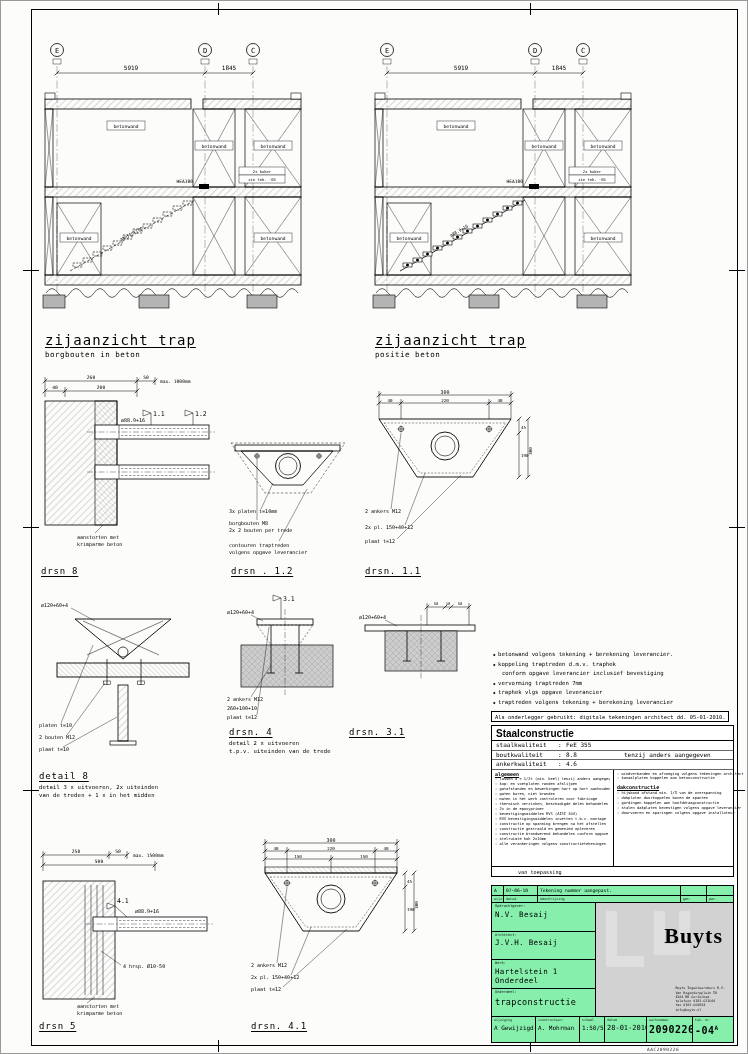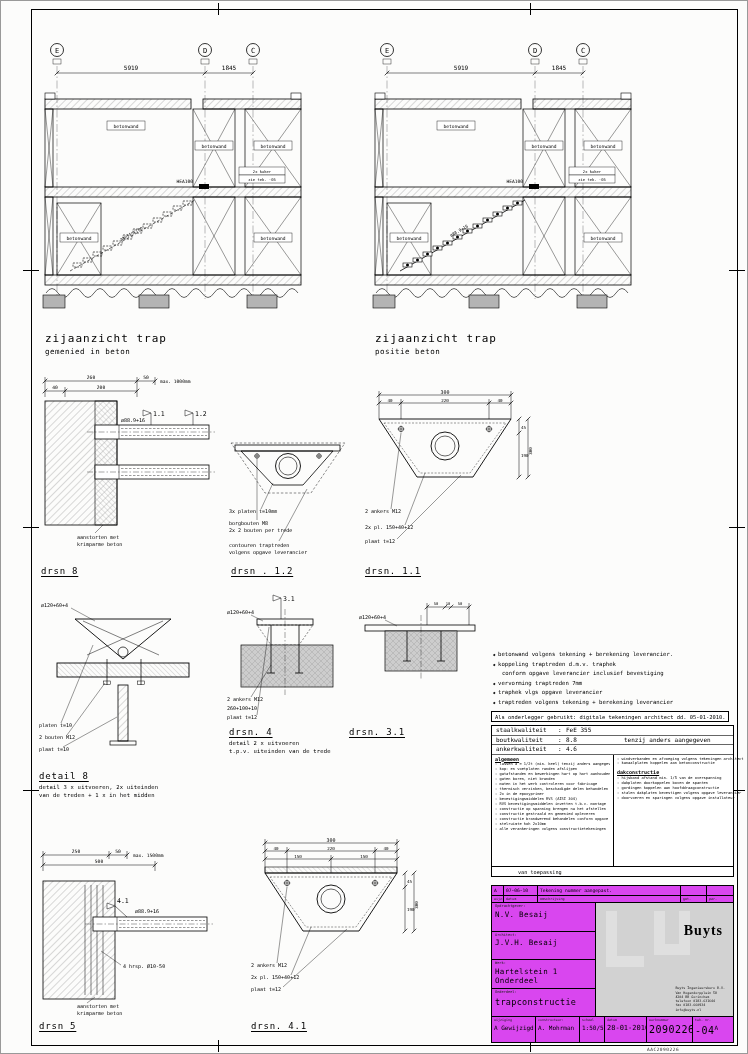--- a/index.html
+++ b/index.html
@@ -6,21 +6,21 @@
 html,body{width:748px;height:1054px}
 body{background:#dcdcdc;font-family:"DejaVu Sans Mono",monospace;color:#000}
 #sheet{position:absolute;left:0;top:0;width:748px;height:1054px;background:#fcfcfb;border:1px solid #999;overflow:hidden}
 .frame{position:absolute;left:30px;top:8px;width:707px;height:1037px;border:1.5px solid #000}
 .tickh{position:absolute;width:16px;height:1px;background:#000}
 .tickv{position:absolute;width:1px;height:12px;background:#000}
 svg{position:absolute;overflow:visible}
 svg text{font-family:"DejaVu Sans Mono",monospace;fill:#000}
 .s38{font-size:3.8px}.s4{font-size:4.2px}.s45{font-size:4.6px}.s5{font-size:5px}.s6{font-size:6px}.s65{font-size:6.5px}.s7{font-size:7px}
 .sect-title{position:absolute}
-.stl{font-size:11px;text-underline-offset:2px;letter-spacing:1px}
+.stl{font-size:14px;text-decoration:underline;text-underline-offset:2px;letter-spacing:1px}
 .sts{font-size:7.5px;margin-top:2px;letter-spacing:.5px}
 .dname{position:absolute;font-size:9px;text-decoration:underline;text-underline-offset:2px;letter-spacing:.8px}
 .dnote{position:absolute;font-size:5.5px;letter-spacing:.2px;white-space:nowrap}
 .notes{position:absolute;left:492px;top:649px;width:242px}
 .notes div{font-size:5.6px;line-height:9.6px;white-space:nowrap}
 .notes div.b::before{content:"\25C6  ";font-size:4.2px}
 .notes div.c{padding-left:9px}
 .underlay{position:absolute;left:490px;top:710px;border:1px solid #000;font-size:5.4px;padding:1.5px 3px;white-space:nowrap;background:#fff}
 .steel{position:absolute;left:490px;top:724px;width:243px;height:152px;border:1.3px solid #000;background:#fff;display:flex;flex-direction:column}
 .steel .hd{font-family:"Liberation Sans",sans-serif;font-weight:bold;font-size:10px;padding:2px 4px 1px;border-bottom:1px solid #000}
@@ -28,46 +28,46 @@
 .specrow .sl{width:62px}.specrow .sc{width:8px}.specrow .sc::before{content:":"}
 .specrow .sv{width:58px}.specrow .sn{flex:1}
 .steelbody{flex:1;display:flex}
 .steelcol{padding:2px 3px;font-size:3.7px;line-height:4.95px}
 .steelcol.l{width:122px;border-right:.7px solid #000}
 .steelcol.r{flex:1}
 .steelcol .ct{font-size:5px;font-weight:bold;text-decoration:underline;margin-bottom:1px}
 .steelcol div.i::before{content:"- "}
 .steelcol div.i{white-space:nowrap;overflow:hidden}
 .steelfoot{border-top:.7px solid #000;font-size:5.2px;padding:1.5px 4px 1.5px 26px}
-.tb{position:absolute;left:490px;top:884px;width:243px;height:158px;border:1.3px solid #000;background:#d946ef;display:flex;flex-direction:column}
+.tb{position:absolute;left:490px;top:884px;width:243px;height:158px;border:1.3px solid #000;background:#86efac;display:flex;flex-direction:column}
 .revrow{display:flex;border-bottom:.6px solid #000;height:10px;font-size:4.6px;line-height:9px}
 .revhead{display:flex;border-bottom:1px solid #000;height:7px;font-size:3.4px;line-height:6px;color:#222}
 .revrow>div,.revhead>div{border-right:.6px solid #000;padding:0 2px;overflow:hidden;white-space:nowrap}
 .revrow>div:last-child,.revhead>div:last-child{border-right:none}
 .rc1{width:12px}.rc2{width:34px}.rc3{flex:1}.rc4{width:26px}.rc5{width:26px}
 .tbmain{flex:1;display:flex}
 .tbleft{width:104px;display:flex;flex-direction:column;border-right:1px solid #000}
 .fld{border-bottom:.7px solid #000;padding:1px 3px;flex:1}
 .fld:last-child{border-bottom:none}
 .fld .fl{font-size:3.6px;color:#222}
 .fld .fv{font-size:7.5px;letter-spacing:.3px;margin-top:1.5px;white-space:nowrap}
 .fld .fv2{font-size:7.5px;letter-spacing:.3px;white-space:nowrap}
 .fld.big .fv{font-size:8.5px;margin-top:3px}
 .tbright{flex:1;position:relative;background:#d2d2d2}
 .wm1{position:absolute;left:10px;top:8px;width:38px;height:56px;border-left:11px solid #dfdfdf;border-bottom:11px solid #dfdfdf}
 .wm2{position:absolute;left:58px;top:8px;width:36px;height:44px;border:11px solid #dfdfdf;border-top:none}
-.logo{position:absolute;right:10px;top:20px;font-family:"Liberation Serif",serif;font-weight:bold;font-size:14px;letter-spacing:1px}
+.logo{position:absolute;right:10px;top:20px;font-family:"Liberation Serif",serif;font-weight:bold;font-size:22px;letter-spacing:1px}
 .addr{position:absolute;right:8px;bottom:4px;font-size:3.3px;line-height:4.3px;color:#111}
 .tbbot{display:flex;border-top:1px solid #000;height:26px}
 .tbbot>div{border-right:.7px solid #000;padding:1px 2px;overflow:hidden}
 .tbbot>div:last-child{border-right:none}
 .bl{font-size:3.3px;color:#222;white-space:nowrap}
 .bv{font-size:6px;margin-top:2px;white-space:nowrap}
 .bv.med{font-size:7px}
-.bv.big{font-size:10px;font-weight:normal;letter-spacing:.5px}
+.bv.big{font-size:10px;font-weight:bold;letter-spacing:.5px}
 .bv .sup{font-size:6px;vertical-align:super}
 .bc1{width:44px}.bc2{width:44px}.bc3{width:25px}.bc4{width:42px}.bc5{width:46px}.bc6{flex:1}
 .fileref{position:absolute;left:646px;top:1046px;font-size:4.5px;color:#333;letter-spacing:.5px}
 </style>
 </head>
 <body>
 
 <div id="sheet">
   <div class="frame"></div>
   <div class="tickh" style="left:22px;top:269px"></div>
@@ -286,21 +286,21 @@
       <g fill="#b4b4b4" stroke="#000" stroke-width="0.6">
         <rect x="0" y="258" width="22" height="13"></rect>
           <rect x="96" y="258" width="30" height="13"></rect>
           <rect x="204" y="258" width="30" height="13"></rect>
       </g>
     </g>
   </svg>
 
   <div class="sect-title" style="left:44px;top:331px">
     <div class="stl">zijaanzicht trap</div>
-    <div class="sts">gemenied in beton</div>
+    <div class="sts">borgbouten in beton</div>
   </div>
   <div class="sect-title" style="left:374px;top:331px">
     <div class="stl">zijaanzicht trap</div>
     <div class="sts">positie beton</div>
   </div>
 
   <svg style="left:38px;top:372px" width="185" height="190" viewBox="0 0 185 190">
     <g stroke="#000" stroke-width="0.5">
       <line x1="6" y1="8" x2="116" y2="8"></line>
         <use href="#tk" x="6" y="8"></use>
@@ -527,20 +527,21 @@
     <div class="b">betonwand volgens tekening + berekening leverancier.</div>
     <div class="b">koppeling traptreden d.m.v. traphek</div>
     <div class="c">conform opgave leverancier inclusief bevestiging</div>
     <div class="b">vervorming traptreden 7mm</div>
     <div class="b">traphek vlgs opgave leverancier</div>
     <div class="b">traptreden volgens tekening + berekening leverancier</div>
   </div>
   <div class="underlay">Als onderlegger gebruikt: digitale tekeningen architect dd. 05-01-2010.</div>
 
   <div class="steel">
+    <div class="hd">Staalconstructie</div>
     <div class="specrow">
       <div class="sl">staalkwaliteit</div>
         <div class="sc"></div>
       <div class="sv">FeE 355</div>
         <div class="sn"></div>
     </div>
     <div class="specrow">
       <div class="sl">boutkwaliteit</div>
         <div class="sc"></div>
       <div class="sv">8.8</div>

